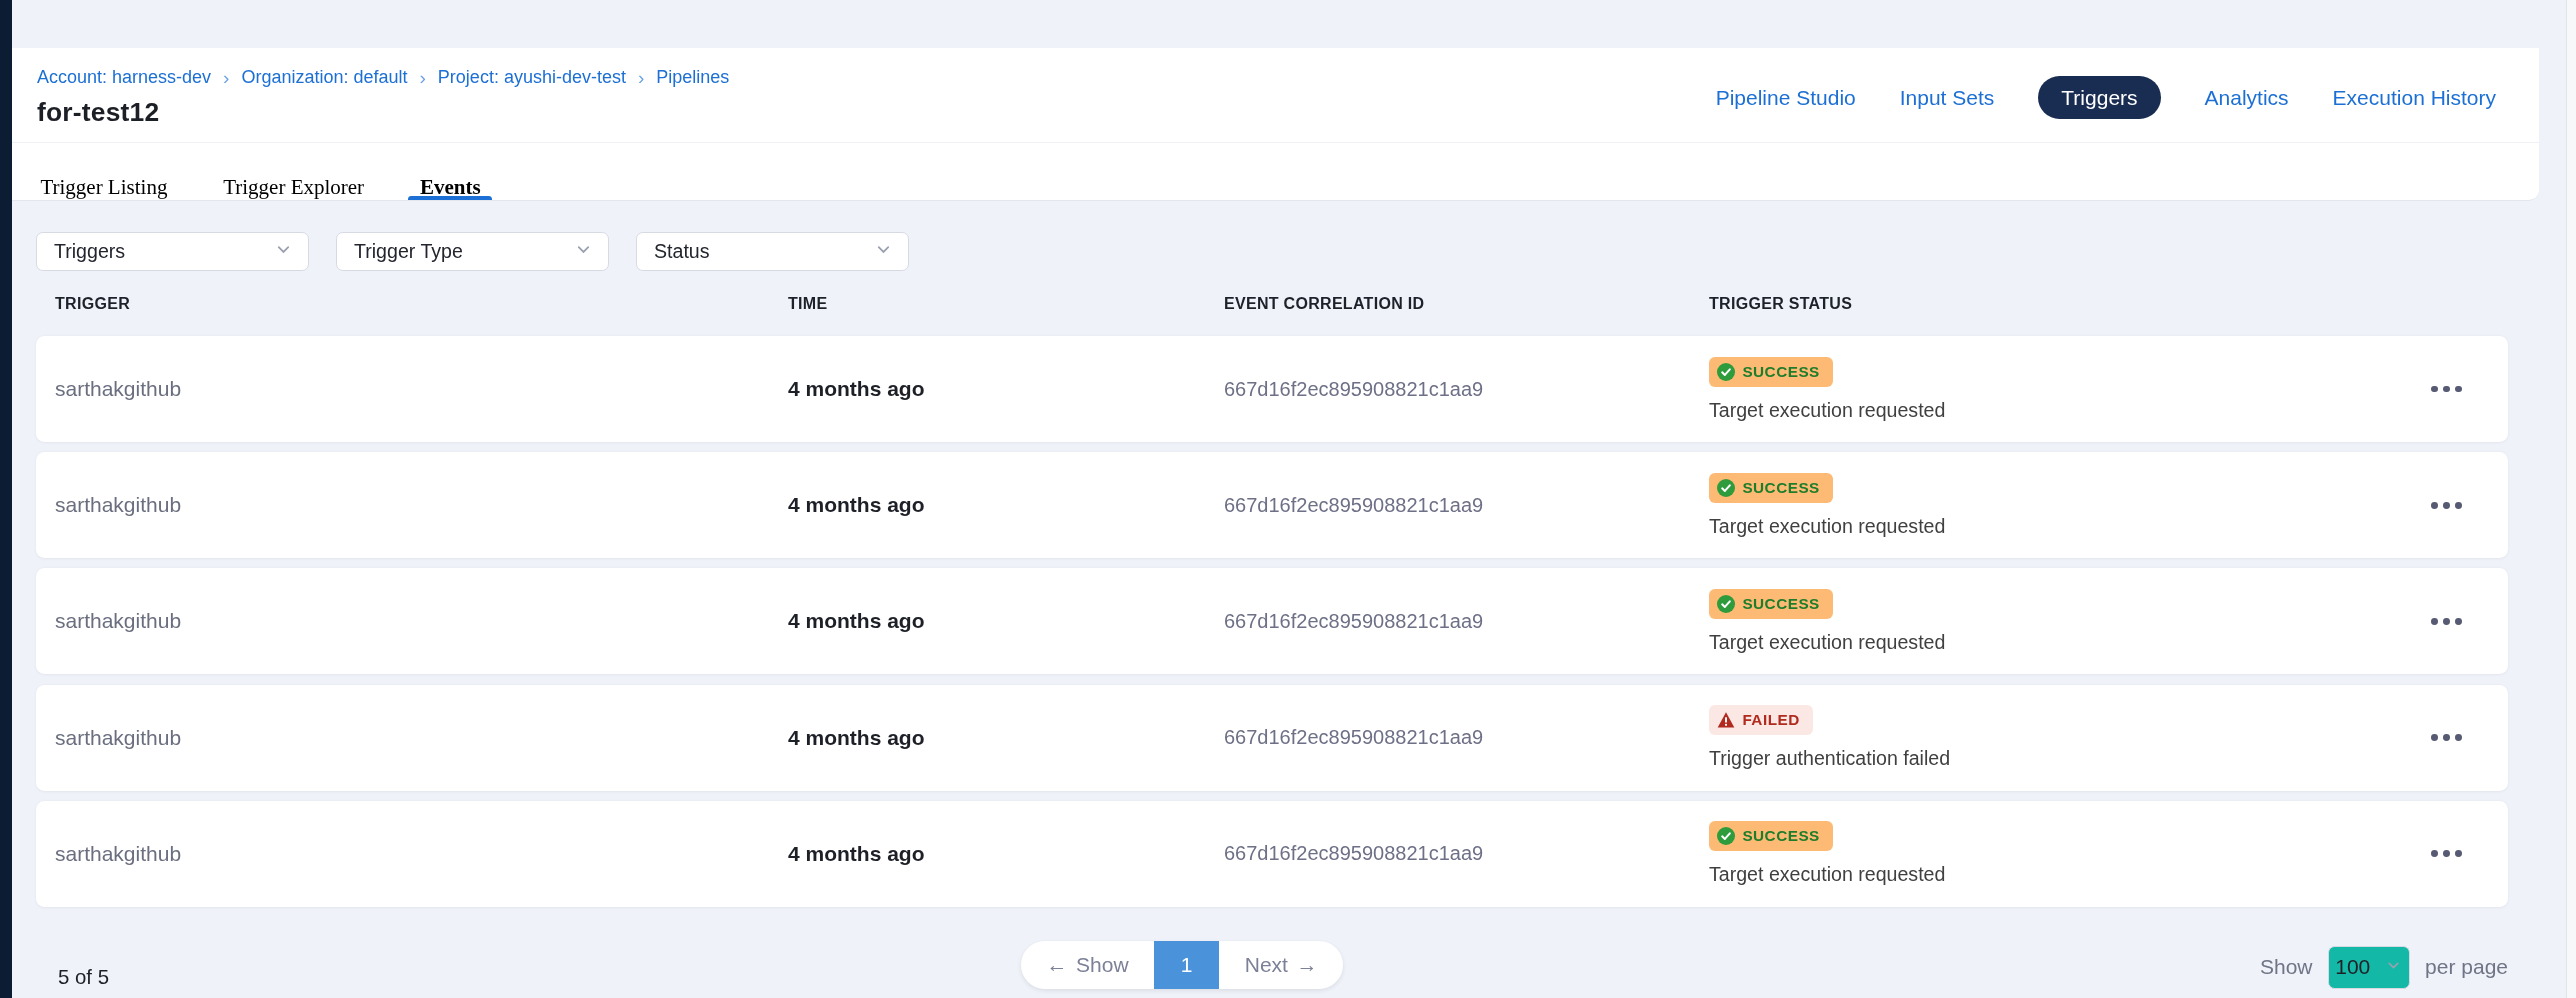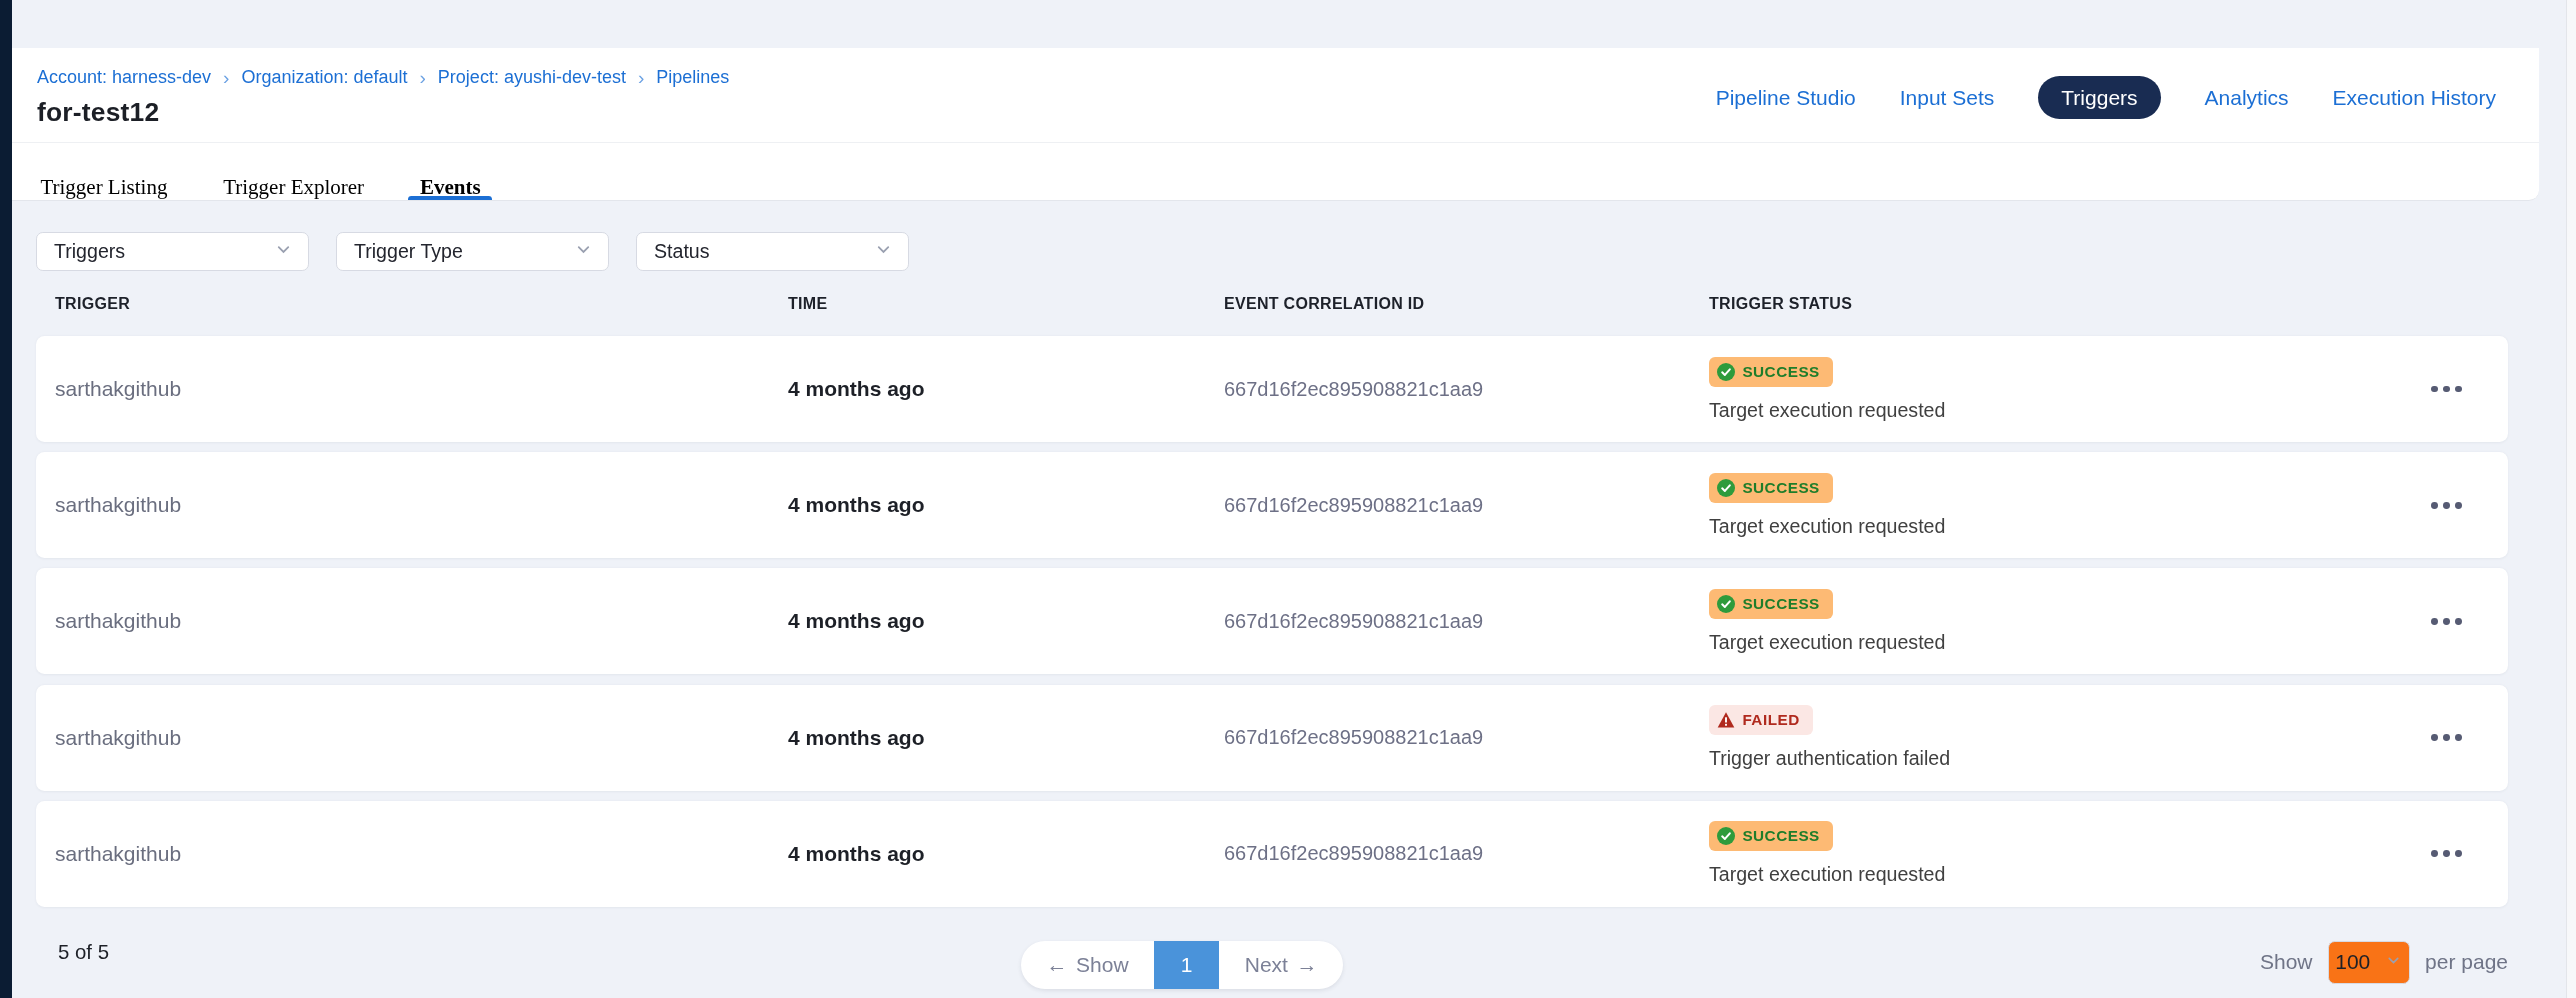--- a/index.html
+++ b/index.html
@@ -90,34 +90,34 @@
     font-size:15.3px; font-weight:700; letter-spacing:0.5px;
   }
   .badge.success { background:#fdba74; color:#1e7d2a; }
   .badge.failed  { background:#fbe7e4; color:#b02a1e; }
   .status-detail { font-size:19.6px; color:#404040; }
   .cell-menu { display:flex; justify-content:flex-end; padding-right:43px; }
   .menu-btn { display:flex; gap:5.1px; cursor:pointer; padding:8.5px 3.4px; background:none; border:none; }
   .menu-btn i { width:6.8px; height:6.8px; border-radius:50%; background:#565b73; }
 
   
-  .footer { margin-top:34px; display:flex; align-items:flex-start; height:48px; }
+  .footer { margin-top:34px; display:flex; align-items:flex-end; height:48px; }
   .pag-summary { flex:1; padding-left:22px; font-size:20.4px; color:#1d2027; }
   .pager {
     position:relative; left:-101px;
     display:flex; align-items:center; height:48px;
     background:#ffffff; border-radius:24px; overflow:hidden;
     box-shadow:0 1.7px 4.3px rgba(40,50,70,0.10);
   }
   .pager button { border:none; background:none; font-family:inherit; font-size:21px; cursor:pointer; height:48px; }
   .pager .nav-btn { color:#7c8197; padding:0 25.6px; display:flex; align-items:center; gap:8.5px; }
   .pager .page-btn { width:65px; background:#4a93da; color:#ffffff; }
   .page-size { flex:1; display:flex; justify-content:flex-end; align-items:center; gap:15.3px; font-size:21px; color:#6f7487; }
   .size-select {
-    width:82px; height:43px; background:#f97316; border:0.9px solid #d7dae3; border-radius:6.8px;
+    width:82px; height:43px; background:#14b8a6; border:0.9px solid #d7dae3; border-radius:6.8px;
     display:flex; align-items:center; justify-content:center; gap:15px;
     font-size:21px; color:#1d2027; cursor:pointer;
   }
 </style>
 </head>
 <body>
 
 <div class="left-rail"></div>
 <div class="scroll-gutter"></div>
 

